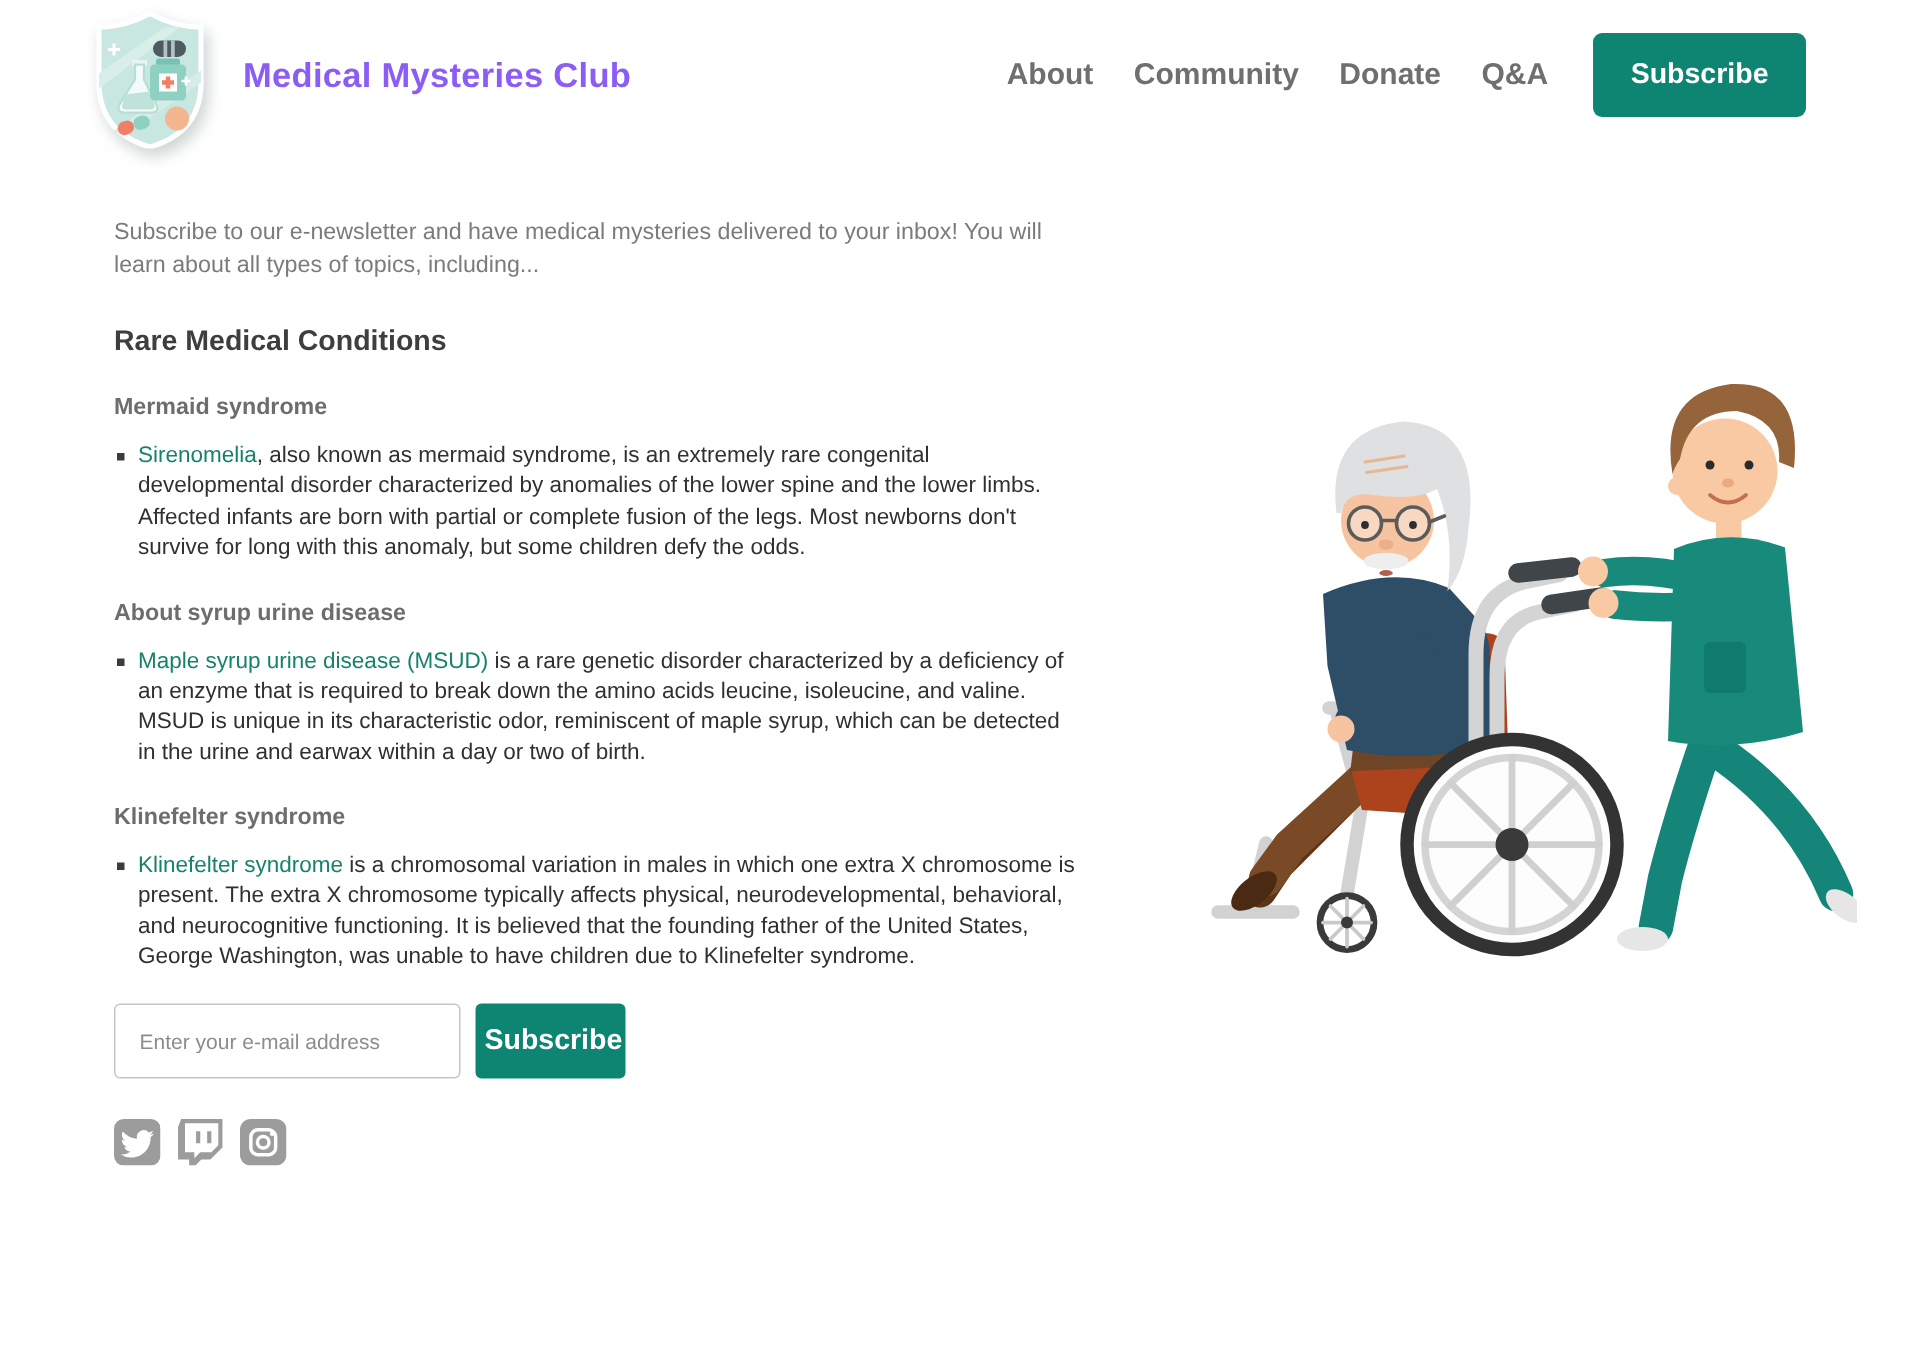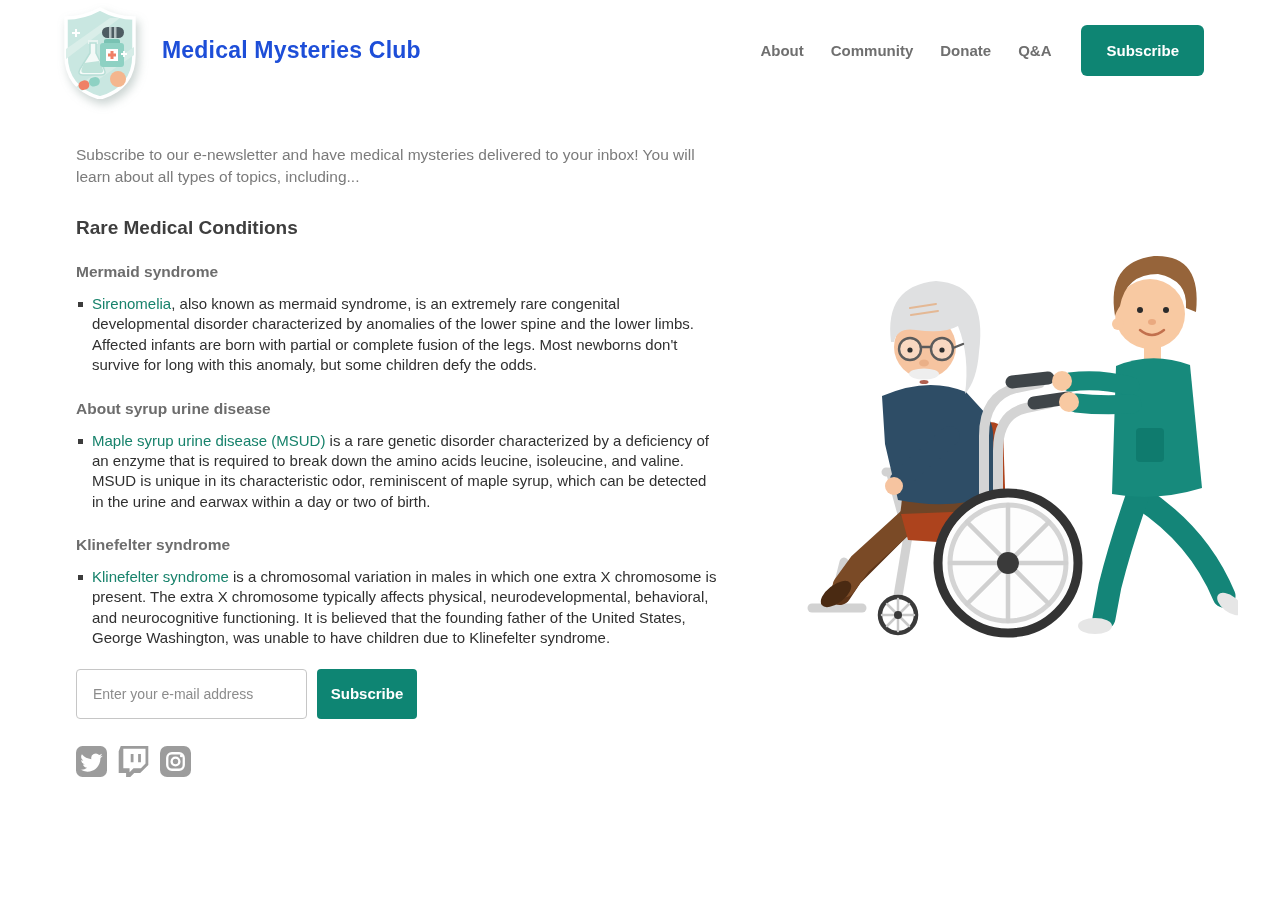--- a/index.html
+++ b/index.html
@@ -7,26 +7,26 @@
   body {
     width:1275px; height:909px; overflow:hidden;
     background:#ffffff;
     font-family:"Liberation Sans", sans-serif;
     position:relative;
   }
   
   .header { display:flex; align-items:center; height:100px; padding:0 71px 0 60px; }
   .logo-wrap { width:80px; height:92px; margin-top:6px; cursor:pointer; }
   .logo-wrap svg { filter:drop-shadow(3px 5px 5px rgba(70,100,95,.28)); }
-  .brand { margin-left:22px; font-size:23px; font-weight:bold; color:#1d4ed8; letter-spacing:.2px; }
+  .brand { margin-left:22px; font-size:23px; font-weight:bold; color:#8b5cf6; letter-spacing:.2px; }
   .spacer { flex:1; }
-  .nav-link { margin-left:27px; color:#6f6f6f; font-weight:bold; font-size:15px; cursor:pointer; }
+  .nav-link { margin-left:27px; color:#6f6f6f; font-weight:bold; font-size:20px; cursor:pointer; }
   .btn {
     background:#0e8573; color:#fff; border:none; border-radius:5px;
-    font-weight:bold; font-size:15px; cursor:pointer; font-family:inherit;
+    font-weight:bold; font-size:19px; cursor:pointer; font-family:inherit;
   }
   .header-subscribe { margin-left:30px; padding:17px 25px; border-radius:6px; }
   
   .main { position:relative; padding:44px 0 0 76px; height:809px; }
   .left-col { width:645px; }
   h1.page-title { font-size:42px; line-height:1.15; color:#4c4c4c; margin:0 0 28px; font-weight:bold; }
   .intro { font-size:15.5px; line-height:1.45; color:#7b7b7b; margin:0 0 28px; max-width:628px; }
   h2.section-title { font-size:19px; color:#3e3e3e; margin:0 0 6px; font-weight:bold; }
   .cond h3 { font-size:15.5px; color:#6d6d6d; margin:24px 0 13px; font-weight:bold; }
   .cond:first-of-type h3 { }

